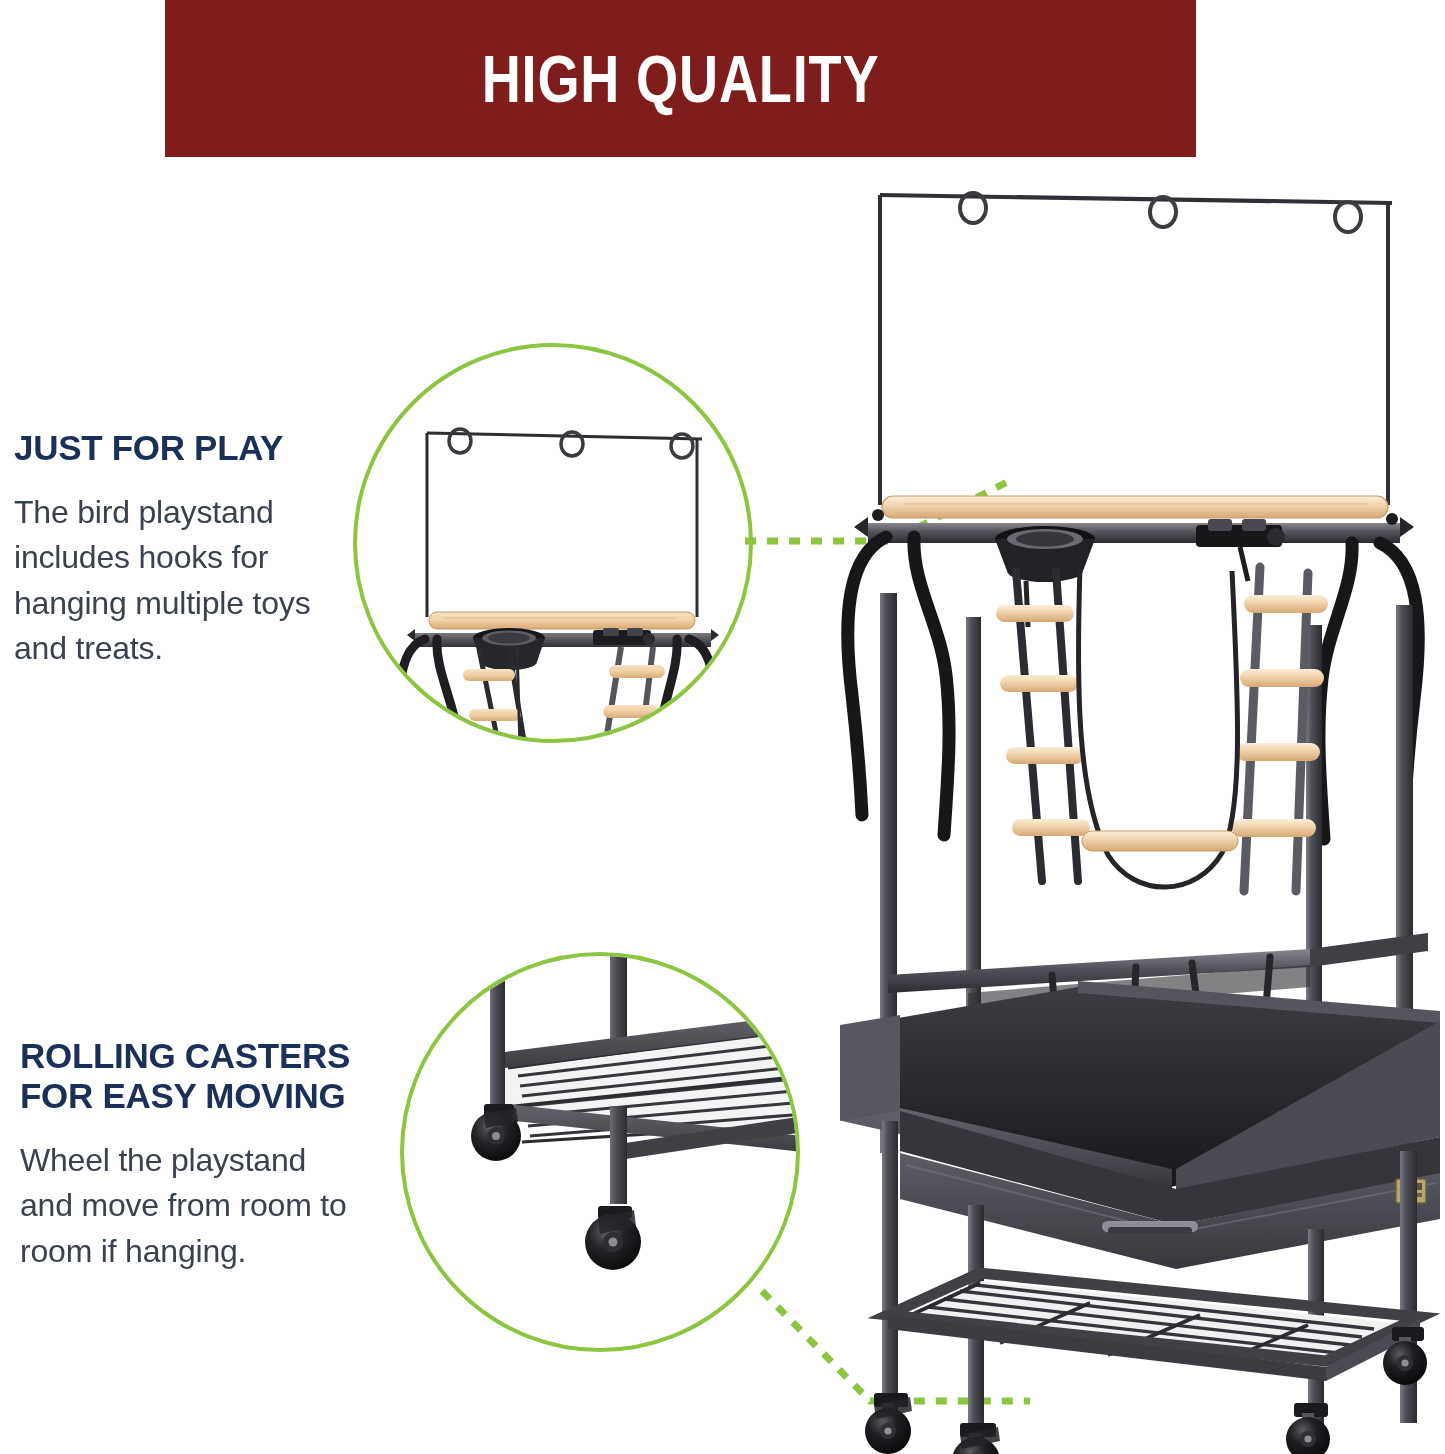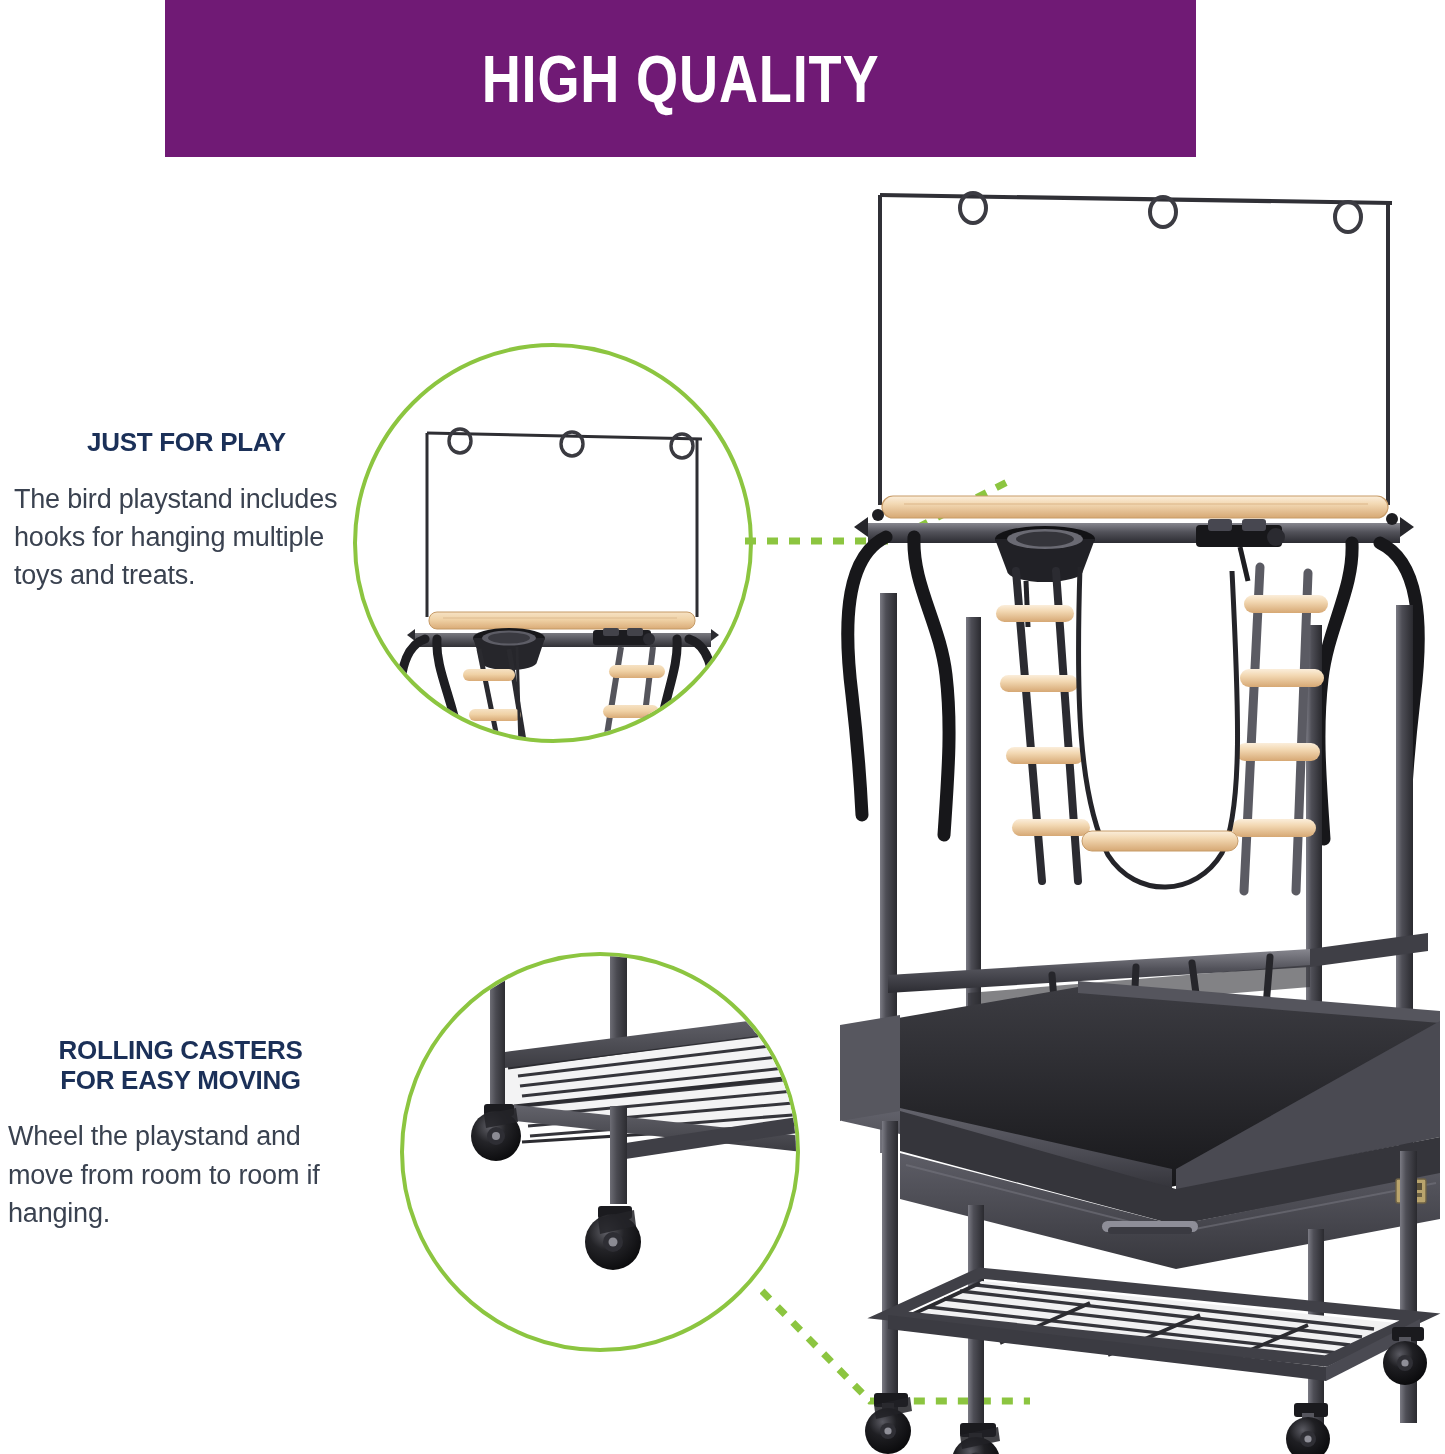--- a/index.html
+++ b/index.html
@@ -9,57 +9,56 @@
     background:#ffffff;
     font-family:"Liberation Sans", sans-serif;
     overflow:hidden;
     position:relative;
   }
   .stage{position:relative;width:1445px;height:1454px;overflow:hidden;background:#fff;}
 
   
   .banner{
     position:absolute;left:165px;top:0;width:1031px;height:157px;
-    background:#701a75;
+    background:#7f1d1d;
     display:flex;align-items:center;justify-content:center;
   }
   .banner-title{
     color:#ffffff;
     font-family:"Liberation Sans", sans-serif;
     font-weight:700;
     font-size:66px;
     letter-spacing:1px;
     transform:scaleX(0.82);
     transform-origin:center center;
     white-space:nowrap;
     line-height:1;
   }
 
   
   .feature{position:absolute;width:345px;}
   .feature-title{
     color:#1b3058;
     font-weight:700;
-    font-size:26px;
+    font-size:35px;
     line-height:1.14;
     letter-spacing:-0.3px;
     margin:0 0 22px 0;
     white-space:pre-line;
-    text-align:center;
   }
   .feature-body{
     color:#3a4250;
     font-weight:300;
-    font-size:27px;
+    font-size:32px;
     line-height:1.42;
     margin:0;
     letter-spacing:-0.2px;
   }
   #feat-play{left:14px;top:428px;}
-  #feat-casters{left:8px;top:1036px;}
+  #feat-casters{left:20px;top:1036px;}
 
   
   .callout{
     position:absolute;
     border-radius:50%;
     border:4px solid #8cc540;
     box-sizing:border-box;
     overflow:hidden;
     background:#ffffff;
   }

